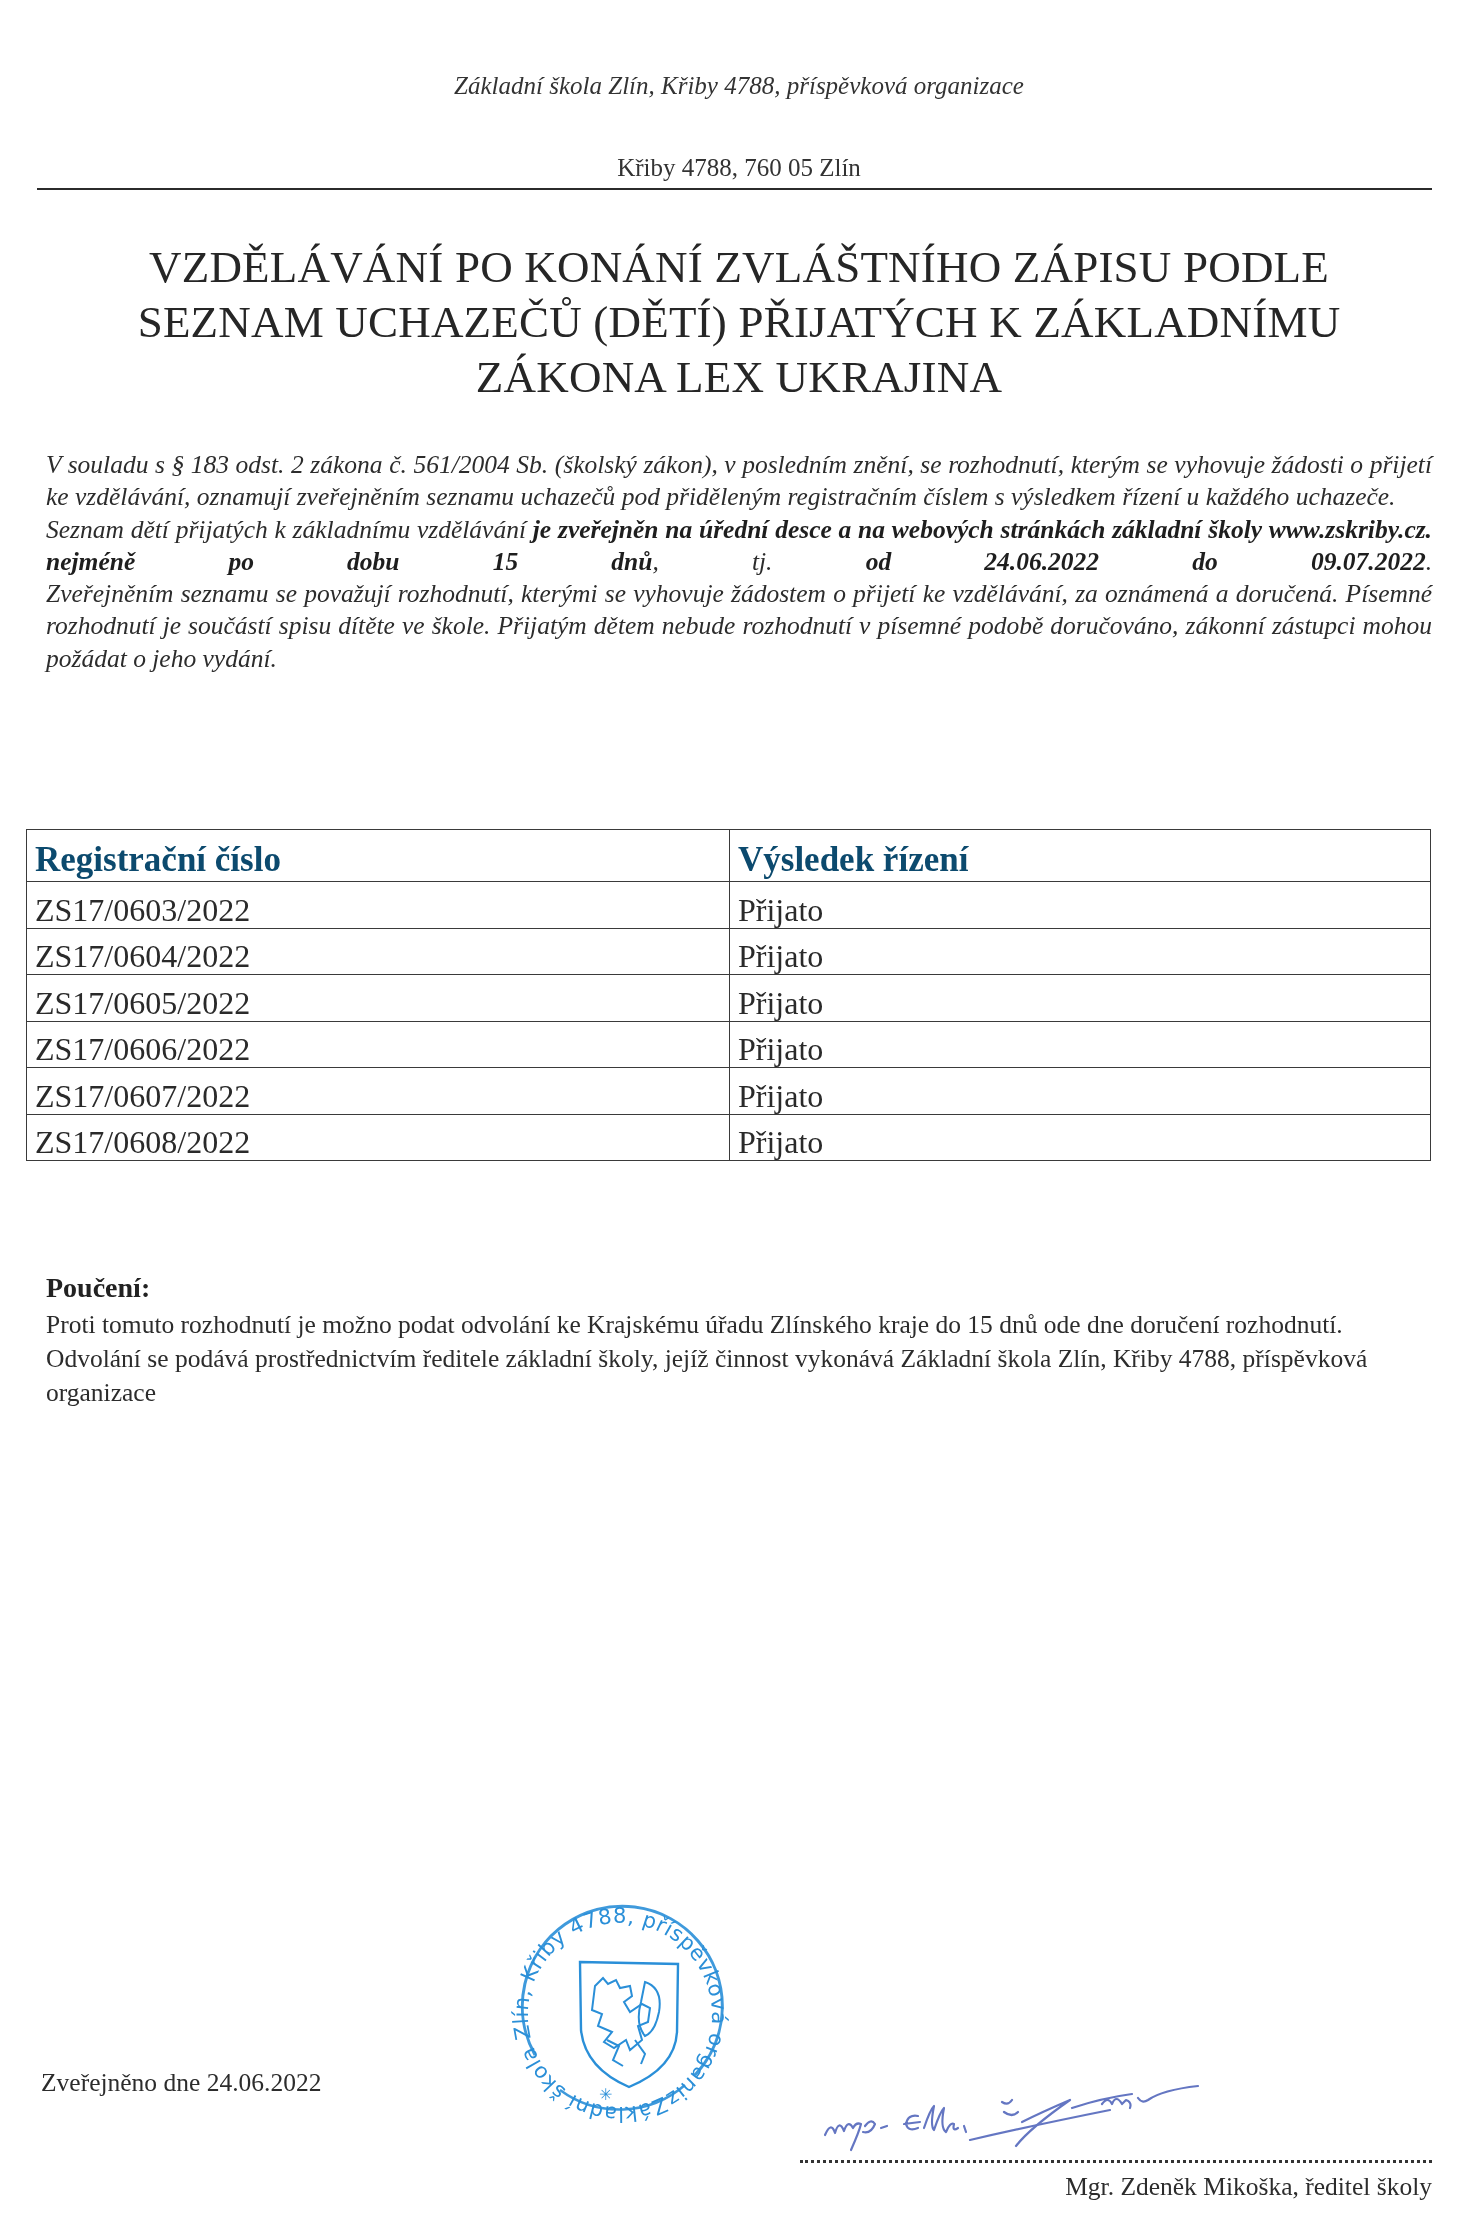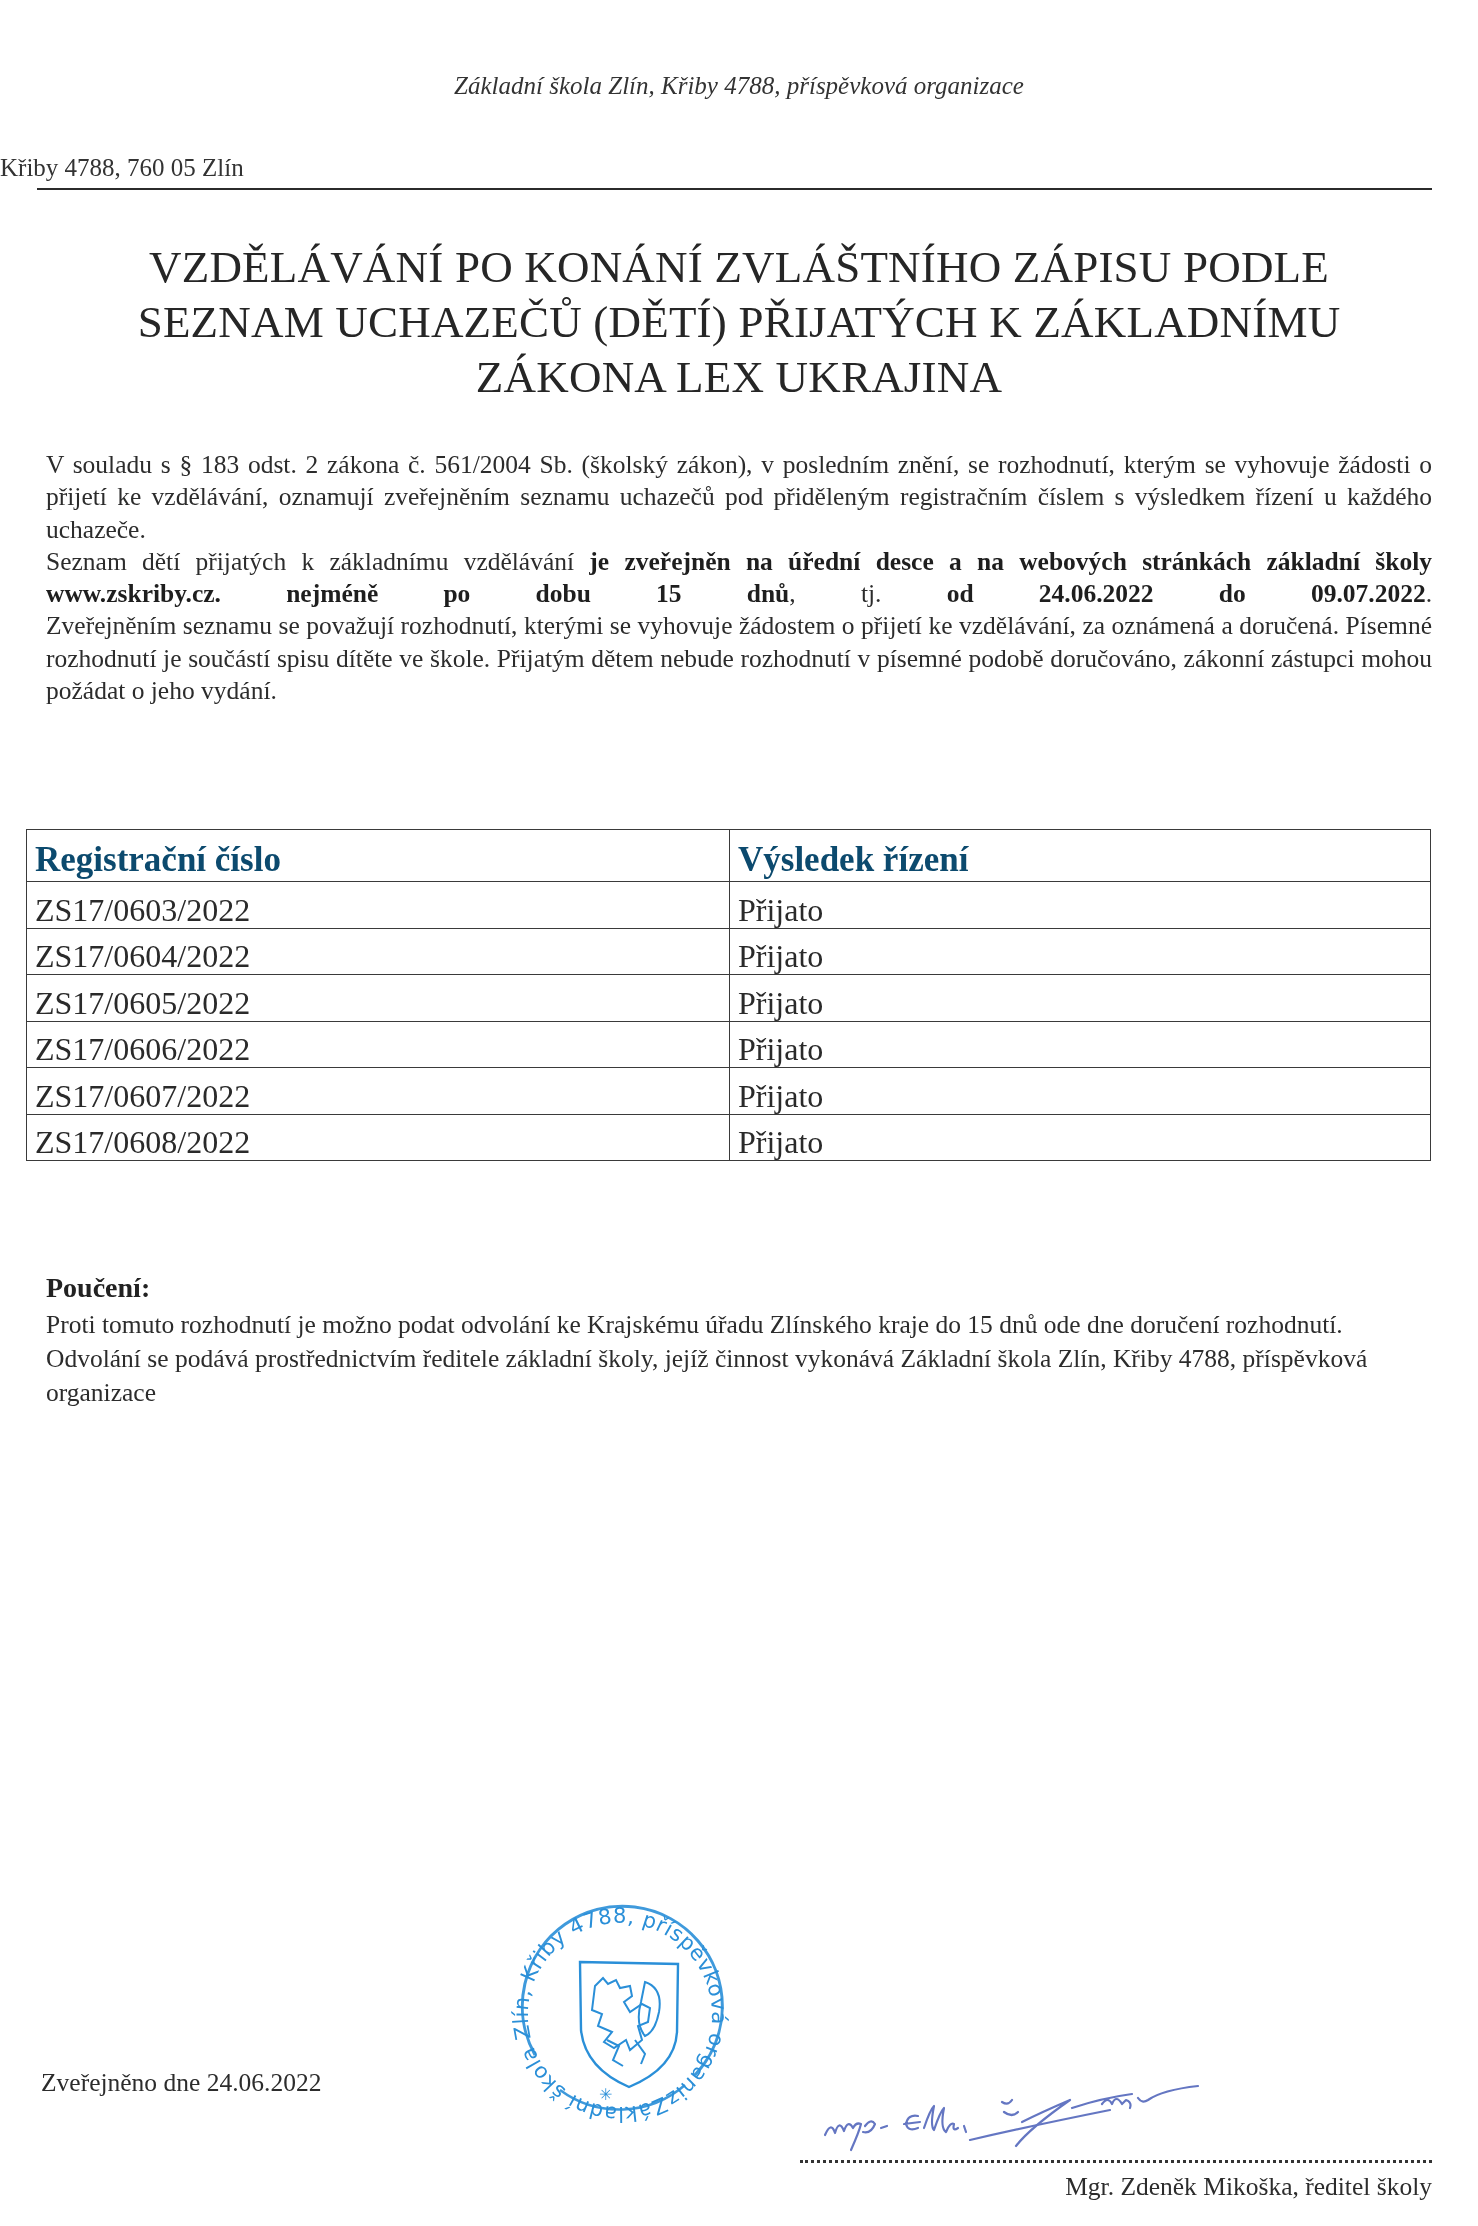--- a/index.html
+++ b/index.html
@@ -6,36 +6,36 @@
   body {
     width: 1478px; height: 2226px; position: relative; overflow: hidden;
     font-family: "Liberation Serif", "DejaVu Serif", serif; color: #2a2a2a;
   }
   .abs { position: absolute; }
   .org-header {
     left: 0; width: 1478px; top: 72px; text-align: center;
     font-style: italic; font-size: 25px; color: #333;
   }
   .address {
-    left: 0; width: 1478px; top: 154px; 
+    left: 0; width: 1478px; top: 154px; text-align: center;
     font-size: 25px; color: #333;
   }
   .rule {
     left: 37px; width: 1395px; top: 188px; height: 2px; background: #2b2b2b;
   }
   .title {
     left: 60px; width: 1358px; top: 240px; text-align: center;
     font-size: 45px; line-height: 55px; color: #262626; letter-spacing: 0.2px;
   }
   .title span { display: block; }
   .body-text {
     left: 46px; width: 1386px; top: 449px;
     font-size: 25.5px; line-height: 32.3px; text-align: justify; color: #2c2c2c;
   }
-  .body-text p { margin: 0; text-align: justify; text-align-last: left; }
+  .body-text p { margin: 0; text-align: justify; text-align-last: left; font-style: italic; }
   .body-text p.justify-last { text-align-last: justify; }
   .body-text b { color: #1e1e1e; }
   table.results {
     left: 26px; top: 829px; width: 1405px; border-collapse: collapse;
     font-size: 32px; color: #2a2a2a;
   }
   table.results td, table.results th {
     border: 1.6px solid #3a3a3a; padding: 0 0 0 8px; text-align: left;
     vertical-align: bottom; line-height: 1;
   }

